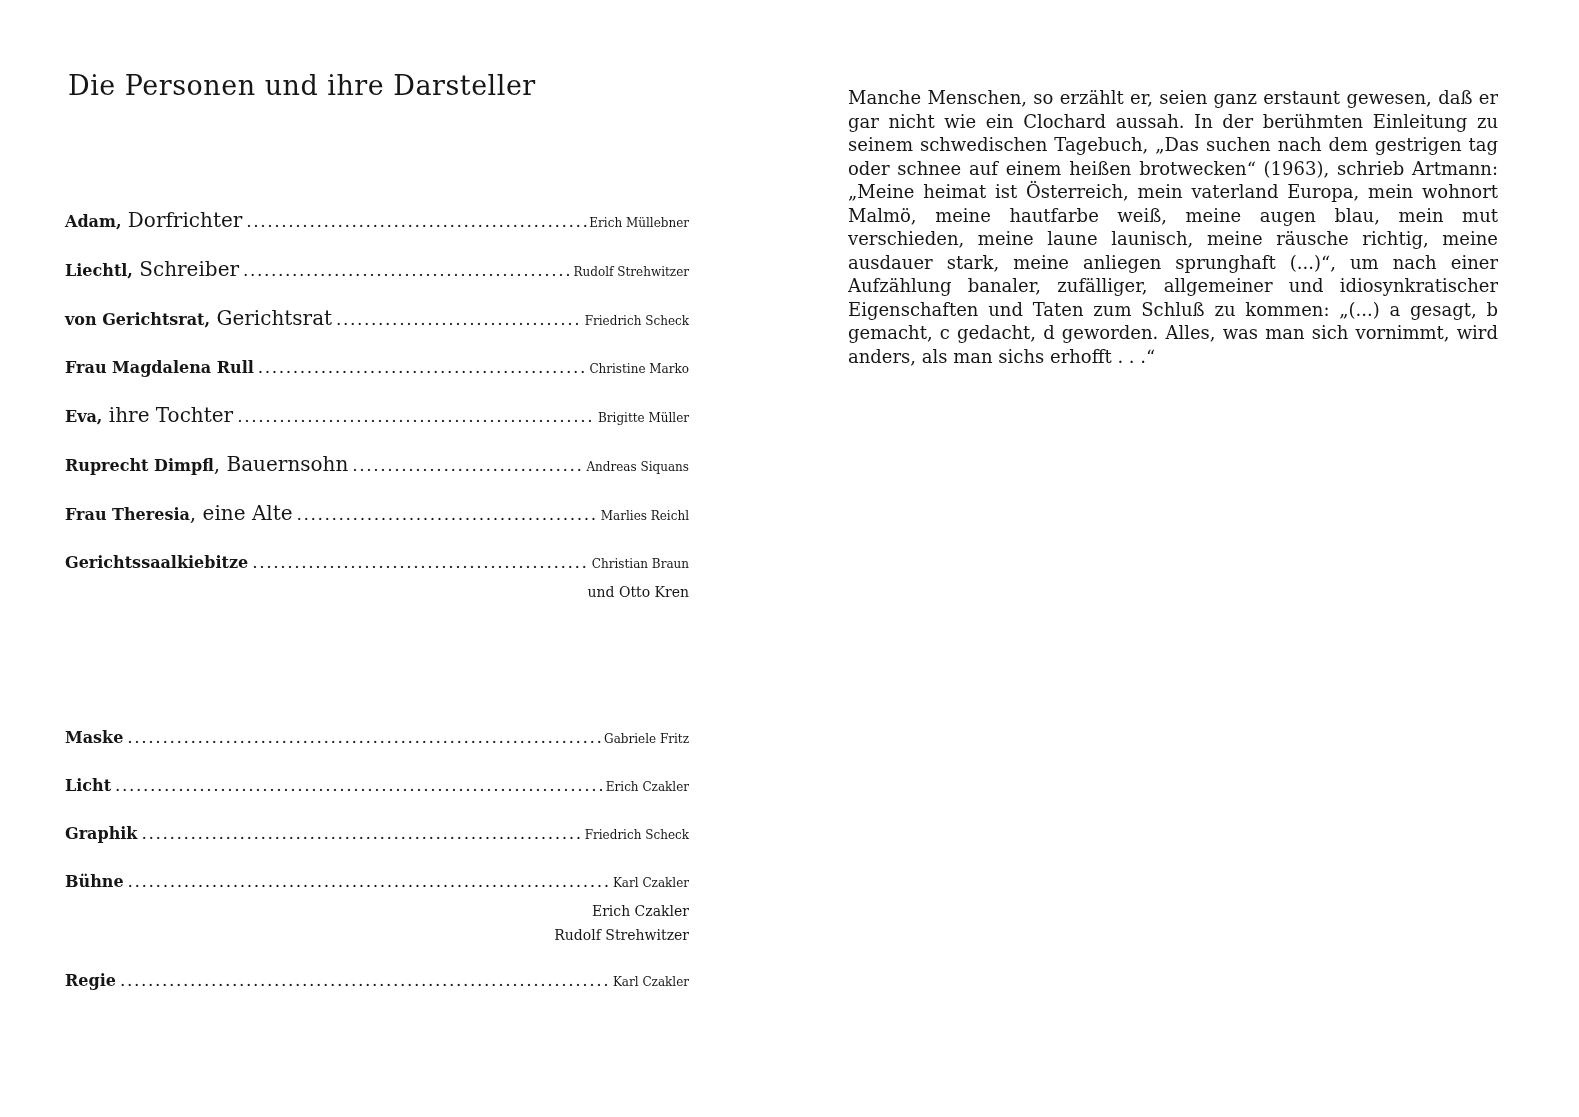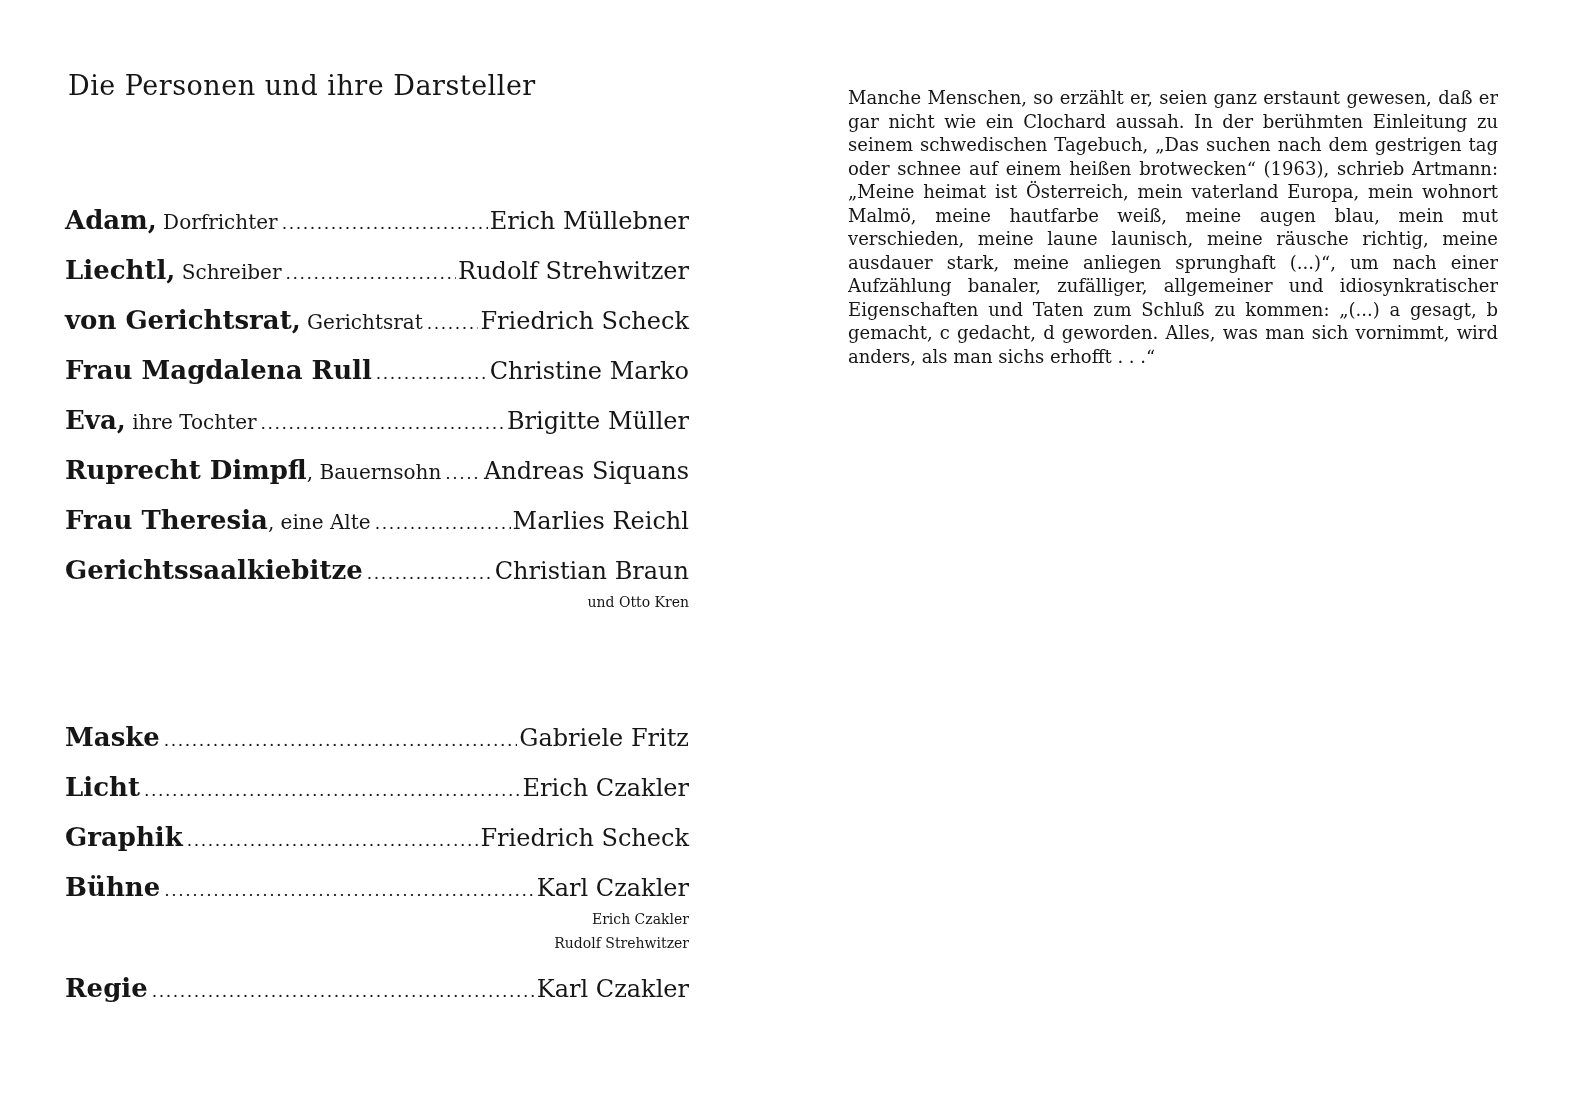--- a/index.html
+++ b/index.html
@@ -30,36 +30,36 @@
   .cast-list { position: absolute; left: 0; top: 207px; width: 624px; }
   .crew-list { position: absolute; left: 0; top: 724px; width: 624px; }
 
   .row {
     display: flex;
     align-items: baseline;
     line-height: 26px;
     margin-bottom: 20px;
     width: 100%;
   }
-  .role  { font-weight: 700; font-size: 26px; white-space: pre; }
+  .role  { font-weight: 700; font-size: 16px; white-space: pre; }
   .desc  { font-size: 20px; white-space: pre; text-align: center; }
   .leader {
     flex: 1 1 auto;
     overflow: hidden;
     margin: 0 2px 0 4px;
     min-width: 20px;
     white-space: nowrap;
   }
   .leader::after {
     content: "......................................................................................................................................................";
     font-size: 17px;
     letter-spacing: 1.6px;
     color: #161616;
   }
-  .actor { font-size: 24px; white-space: nowrap; }
+  .actor { font-size: 12px; white-space: nowrap; }
 
   .extra-line {
     text-align: right;
     font-size: 14px;
     line-height: 23.5px;
     margin-top: -16px;
     margin-bottom: 20px;
     width: 100%;
   }
   .extra-line div { line-height: 23.5px; }

